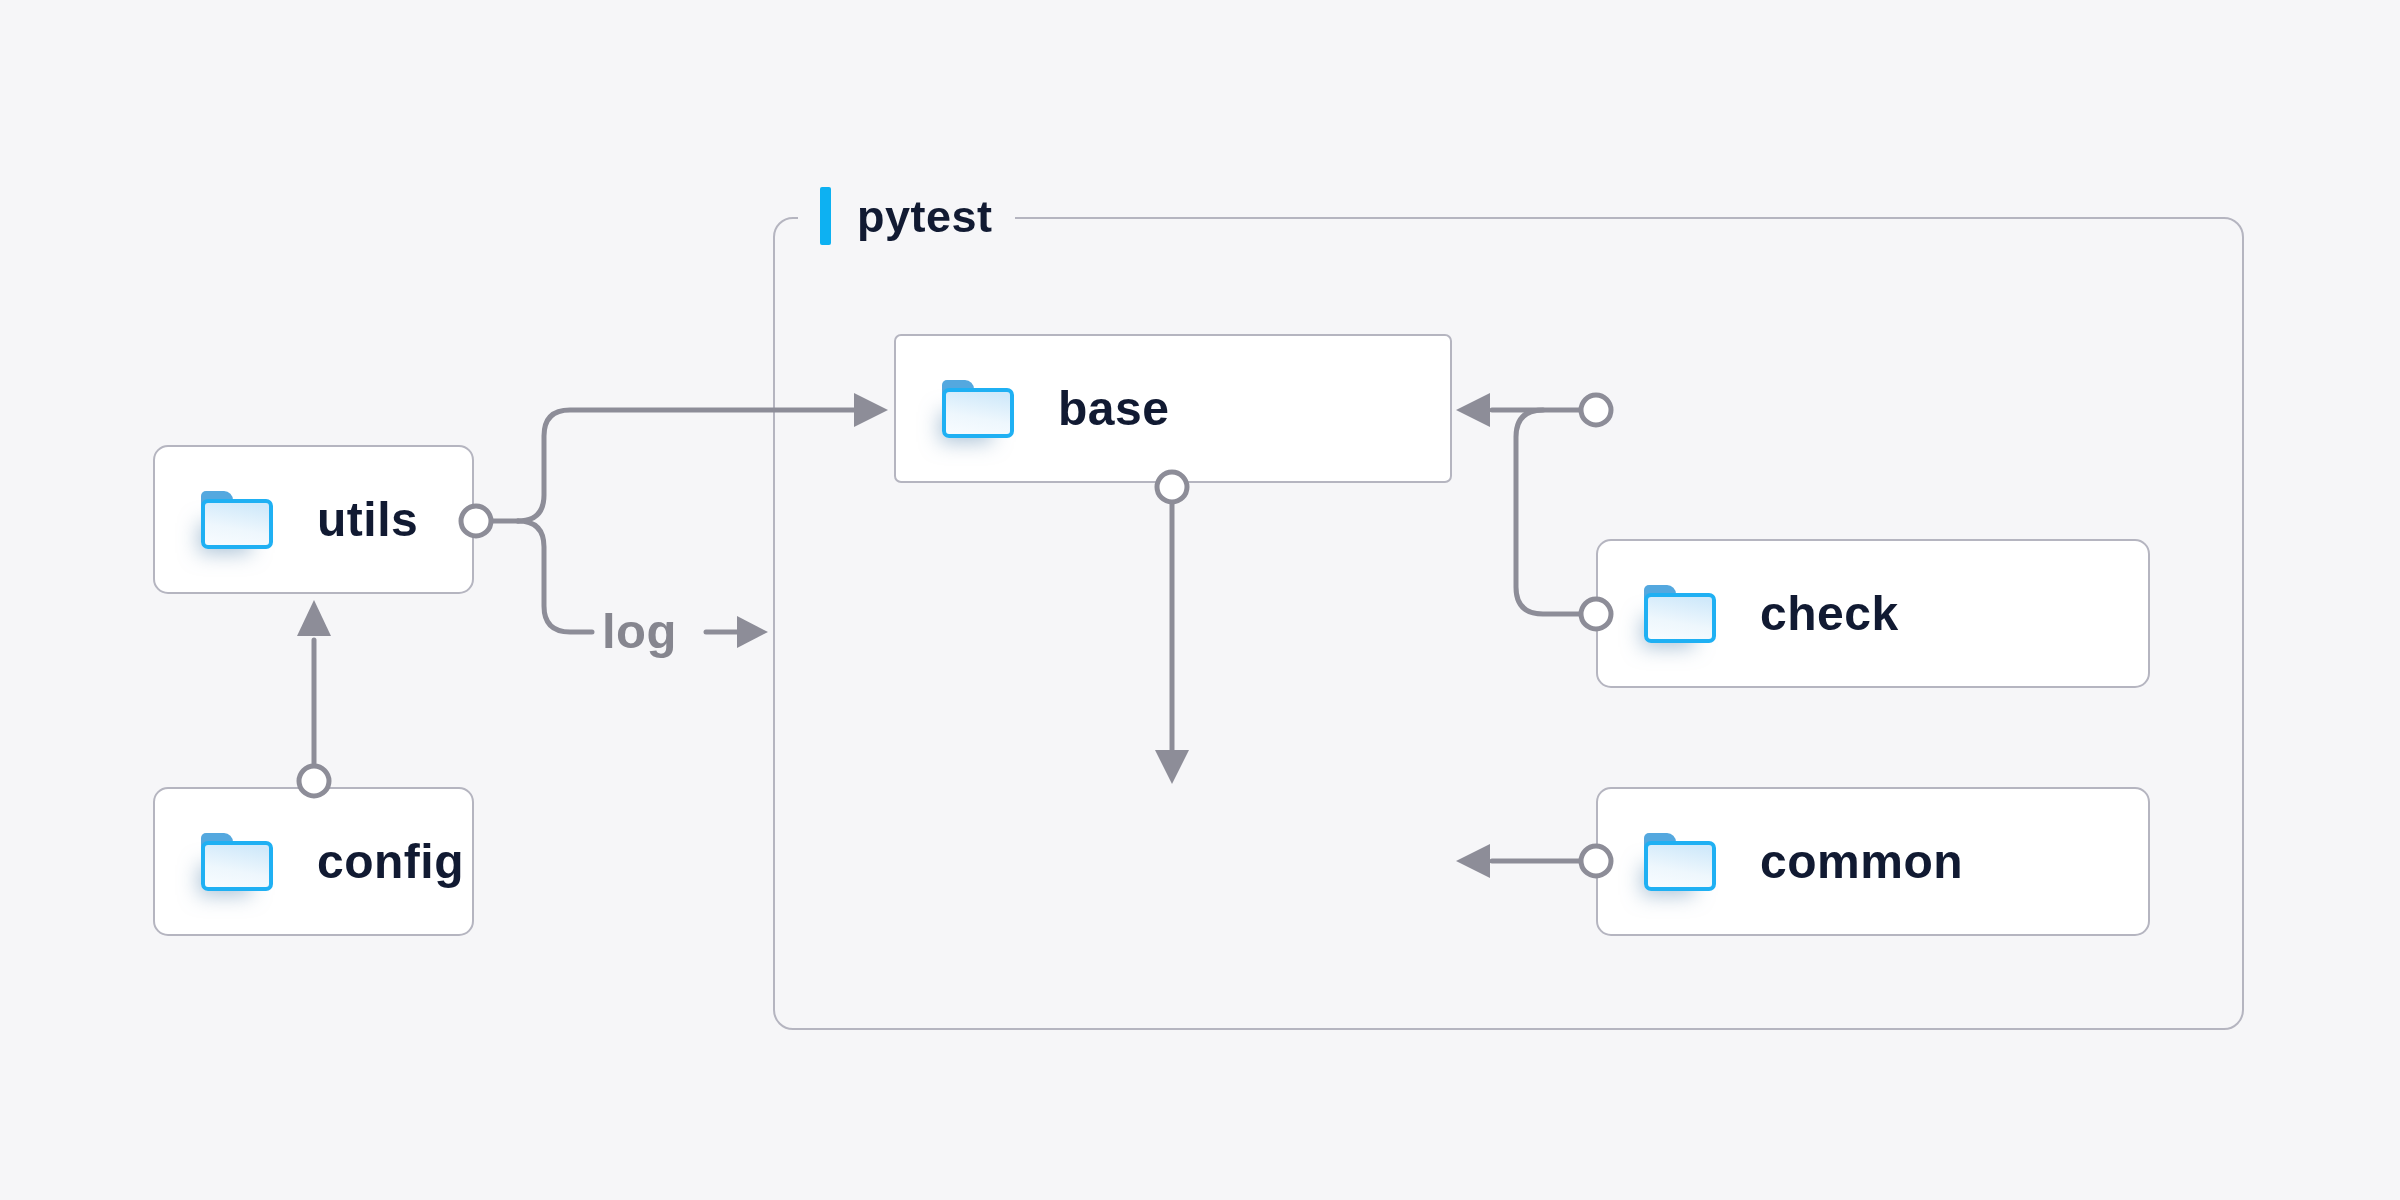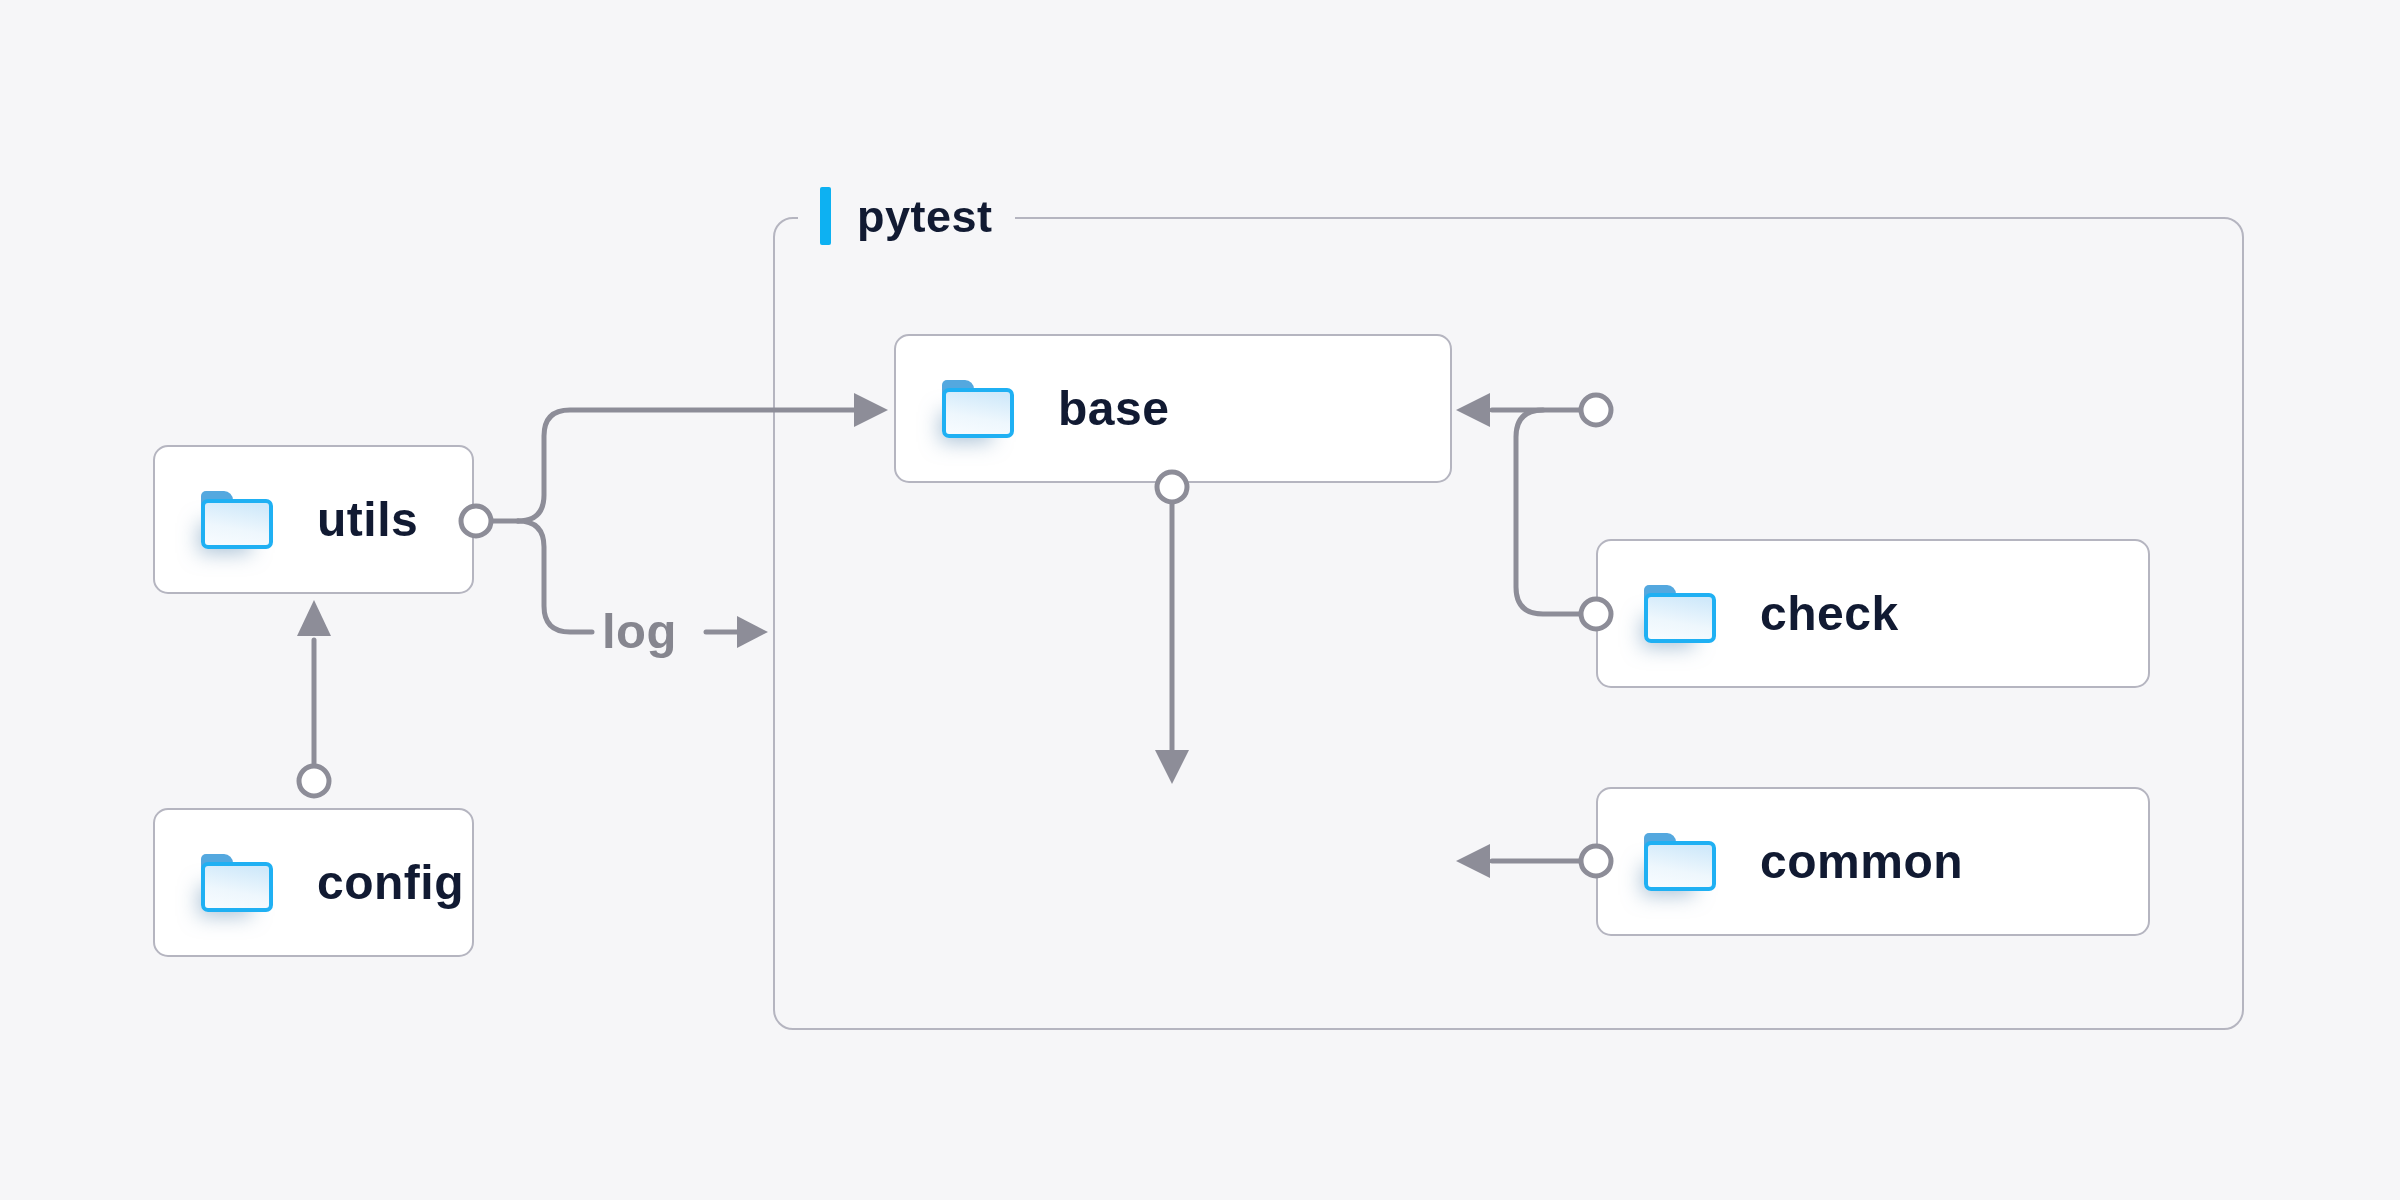--- a/index.html
+++ b/index.html
@@ -35,22 +35,22 @@
     border:2px solid #b5b5c0;border-radius:15px;
     box-sizing:border-box;
     display:flex;align-items:center;gap:44px;padding-left:46px;
     z-index:2;
   }
   .node .label{
     font-size:48px;font-weight:700;color:#111a32;letter-spacing:.5px;line-height:1;
     white-space:nowrap;
   }
   .n-utils    {left:153px; top:445px; width:321px; height:149px;}
-  .n-config   {left:153px; top:787px; width:321px; height:149px;margin-top:21px;}
-  .n-base     {left:894px; top:334px; width:558px; height:149px;}
+  .n-config   {left:153px; top:787px; width:321px; height:149px;}
+  .n-base     {left:894px; top:334px; width:558px; height:149px;border-radius:7px;}
   .n-pymilvus {left:1596px;top:334px; width:554px; height:149px;}
   .n-check    {left:1596px;top:539px; width:554px; height:149px;}
   .n-testcases{left:894px; top:787px; width:558px; height:149px;}
   .n-common   {left:1596px;top:787px; width:554px; height:149px;}
 
   
   .folder{position:relative;width:72px;height:58px;flex:none;}
   .folder .tab{
     position:absolute;left:0;top:0;width:32px;height:20px;
     background:#54a8df;border-radius:5px 9px 0 0;

